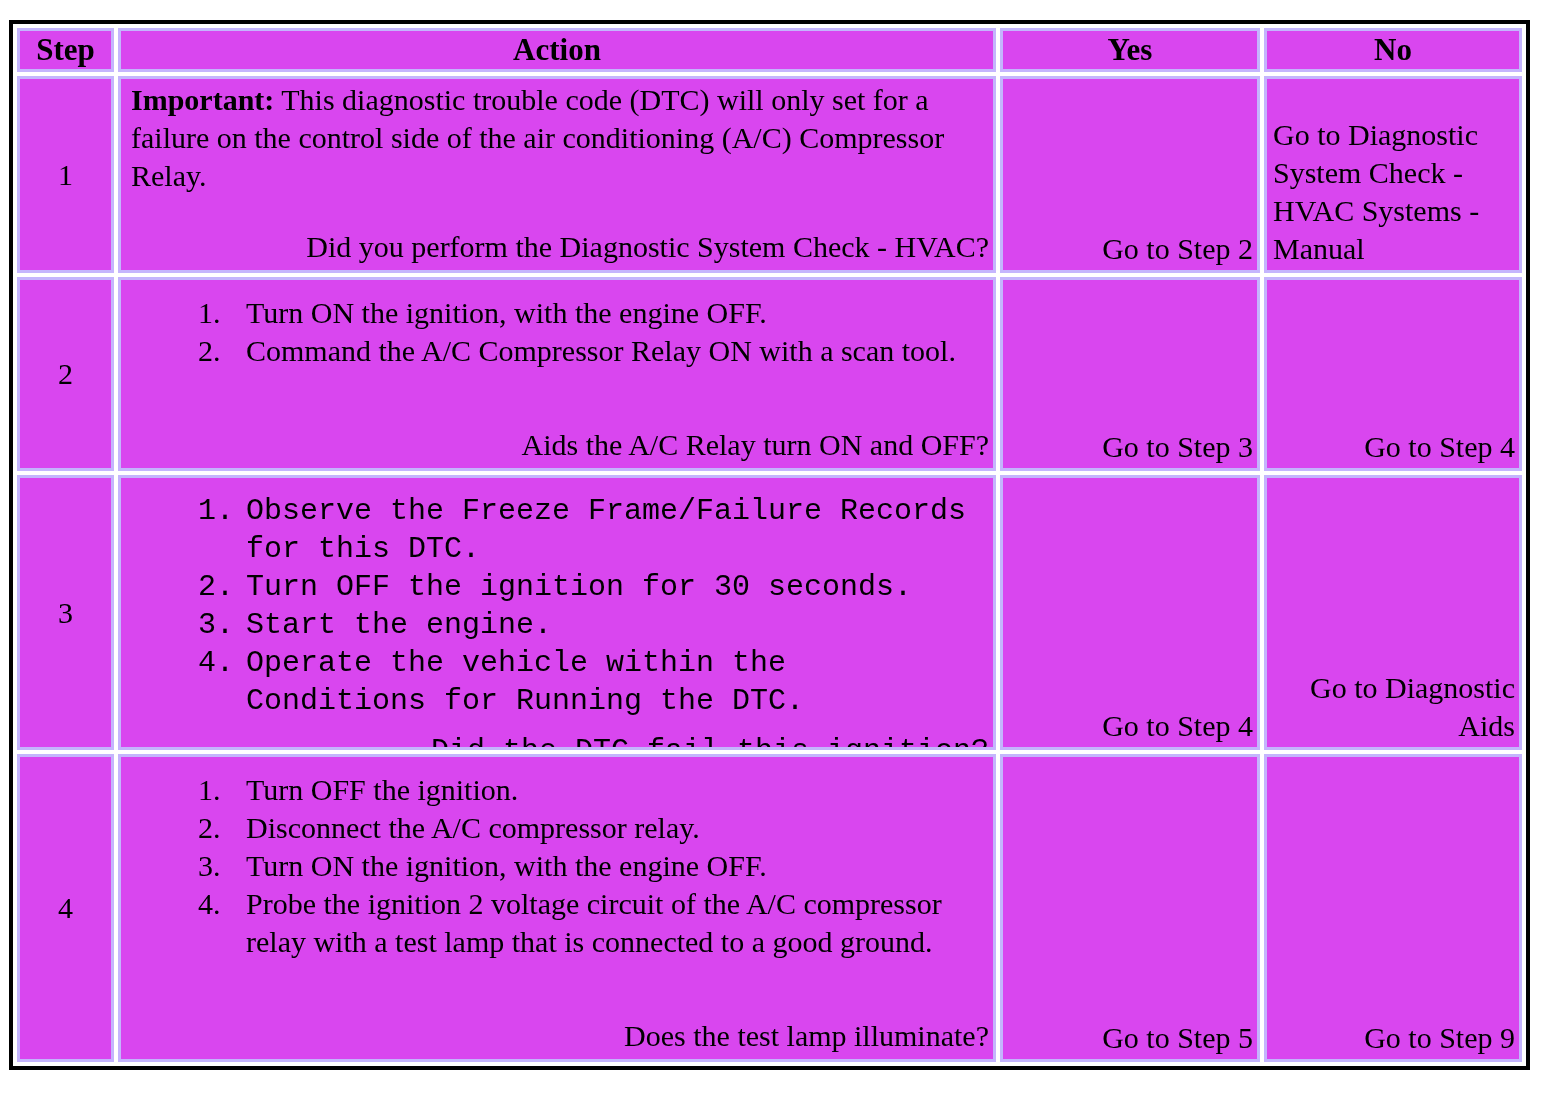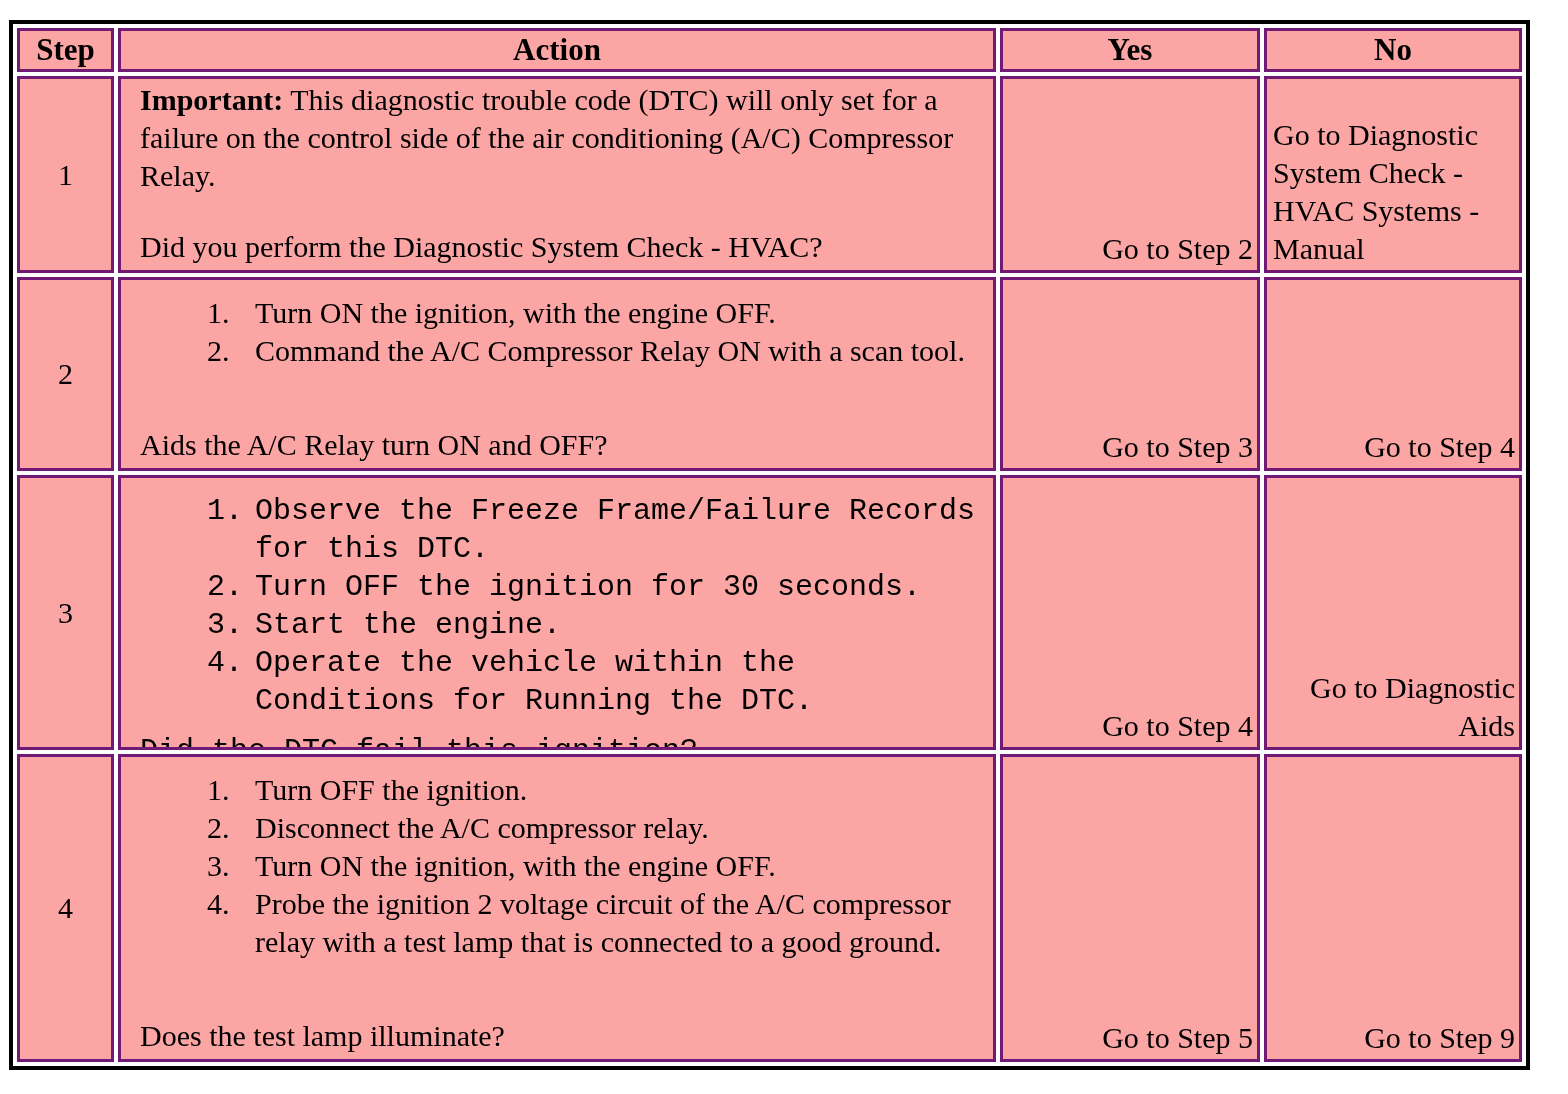--- a/index.html
+++ b/index.html
@@ -24,22 +24,22 @@
     width: 1521px;
     border: 4px solid #000000;
     border-collapse: separate;
     border-spacing: 4px;
     table-layout: fixed;
     font-size: 30px;
     line-height: 38px;
     background: #ffffff;
   }
   th, td {
-    border: 3px solid #701a75;
-    background: #fca5a5;
+    border: 3px solid #c4b5fd;
+    background: #d946ef;
     overflow: hidden;
   }
   thead tr { height: 43px; }
   tr.r0 { height: 197px; }
   tr.r1 { height: 194px; }
   tr.r2 { height: 275px; }
   tr.r3 { height: 308px; }
   th {
     font-weight: bold;
     font-size: 31px;
@@ -47,21 +47,21 @@
     vertical-align: middle;
     padding: 0;
   }
   .step-cell {
     text-align: center;
     vertical-align: middle;
     padding: 0;
   }
   .action-cell {
     vertical-align: top;
-    padding: 2px 4px 4px 19px;
+    padding: 2px 4px 4px 10px;
   }
   .action-inner {
     display: flex;
     flex-direction: column;
   }
   tr.r0 .action-inner { height: 185px; }
   tr.r1 .action-inner { height: 182px; }
   tr.r2 .action-inner { height: 263px; font-family: Liberation Mono, monospace; }
   tr.r3 .action-inner { height: 296px; gap: 44px; }
   .intro { margin: 0; }
@@ -76,20 +76,21 @@
     position: relative;
     padding-left: 48px;
   }
   ol.steps li::before {
     content: counter(s) ".";
     position: absolute;
     left: 0;
   }
   .question {
     margin: auto 0 0 0;
+    text-align: right;
   }
   .yes-cell, .no-cell {
     vertical-align: bottom;
     text-align: right;
     padding: 2px 4px 2px 4px;
   }
   .no-cell.align-left {
     text-align: left;
     padding-left: 6px;
     padding-right: 6px;

